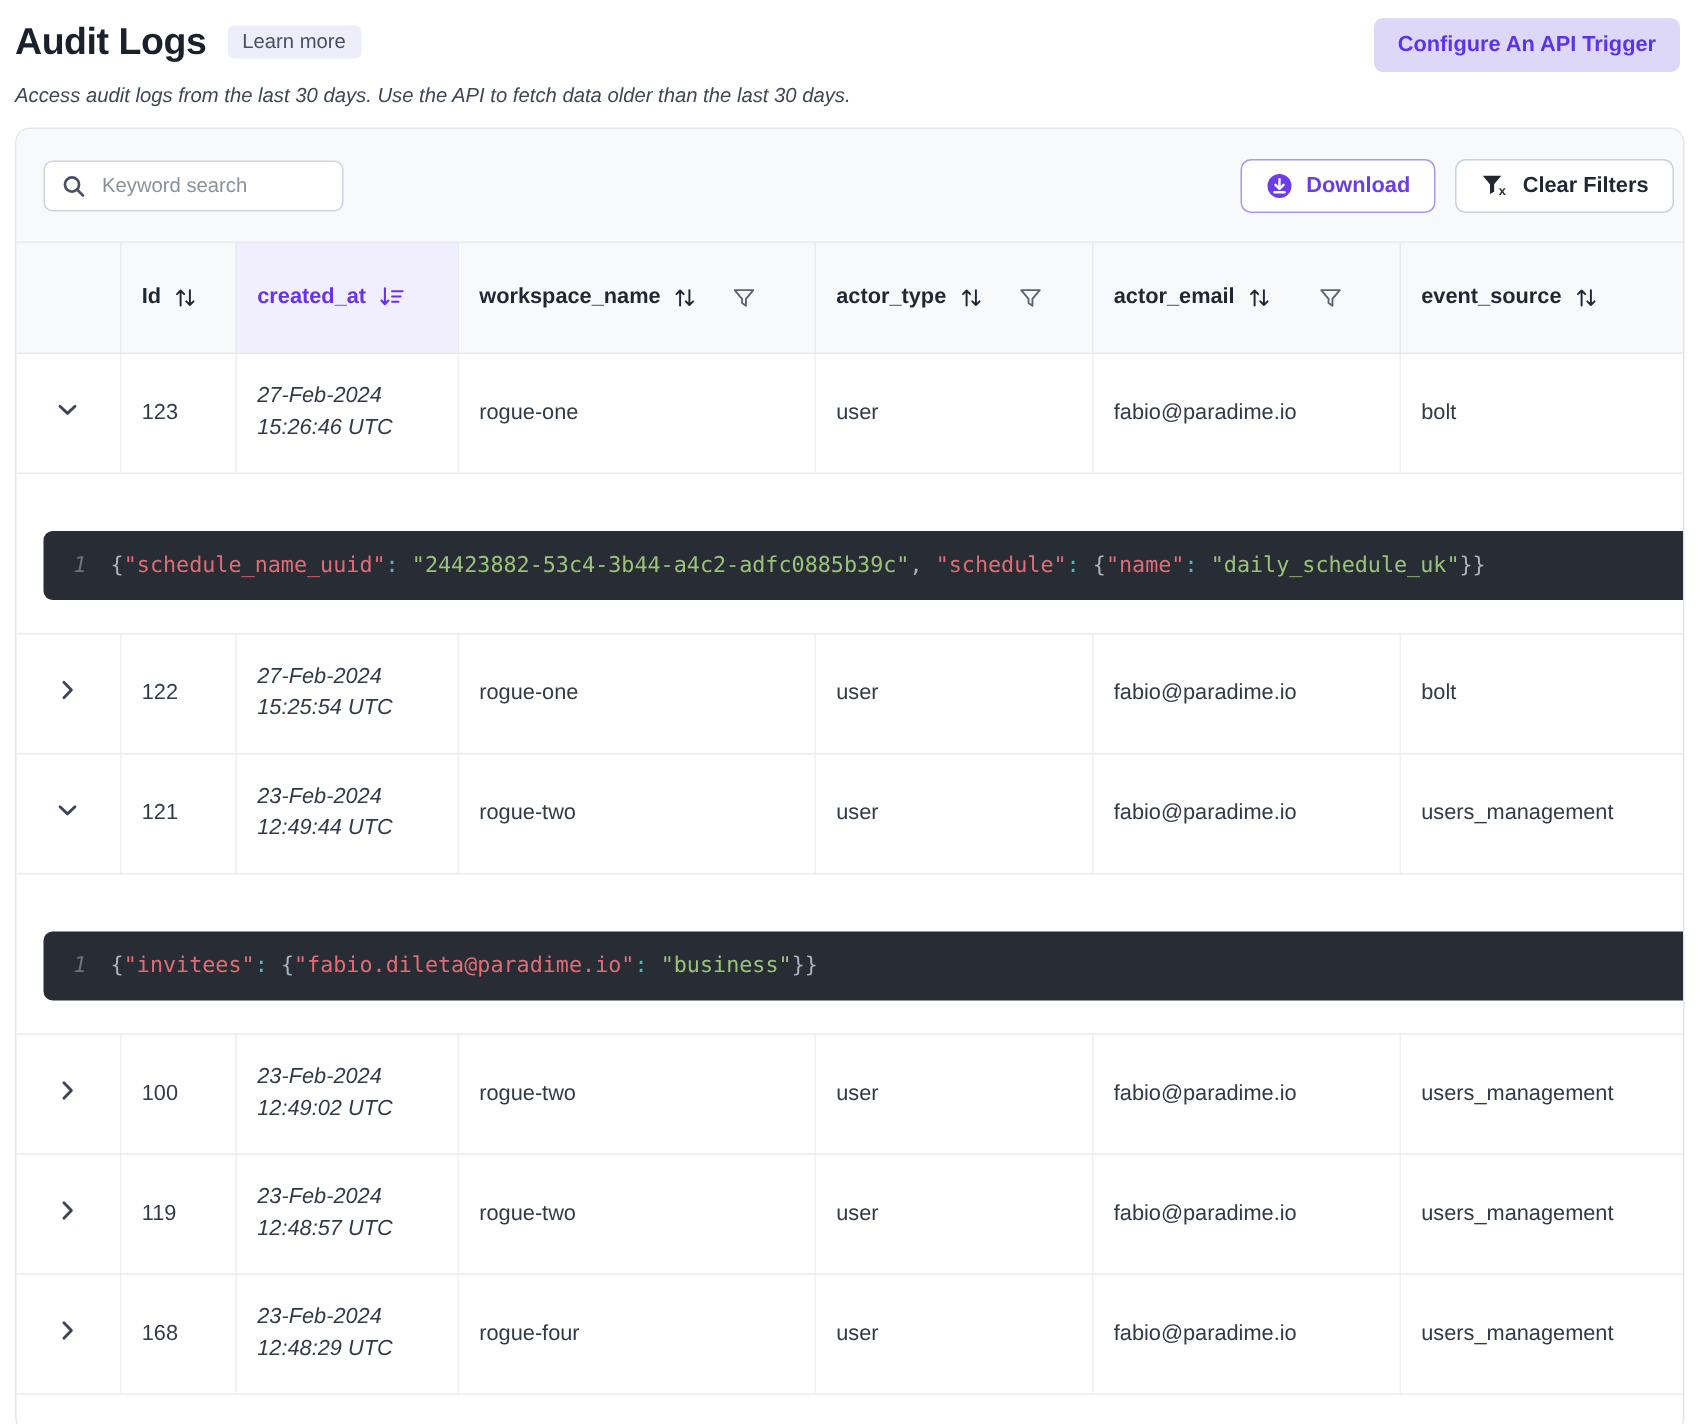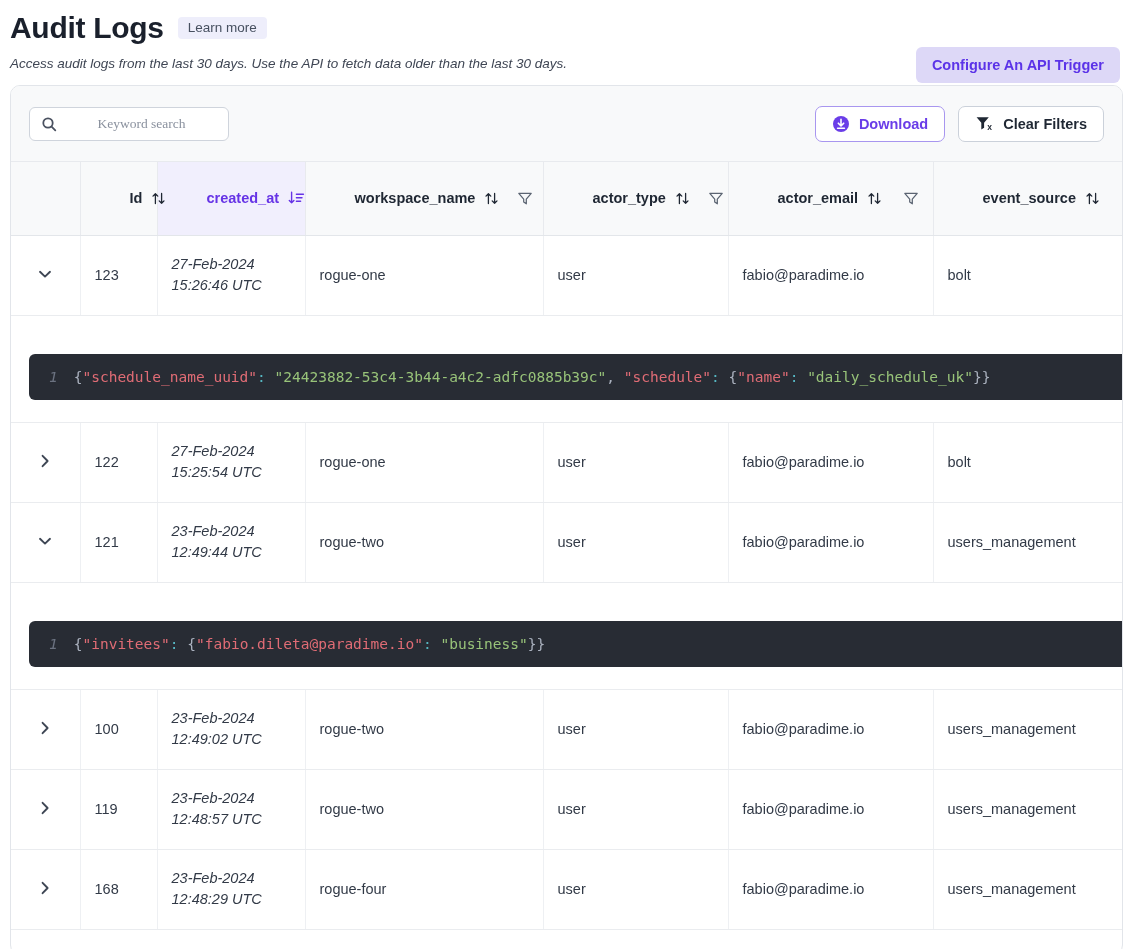--- a/index.html
+++ b/index.html
@@ -17,21 +17,21 @@
     position: relative;
     padding: 10px 12px 0 10px;
   }
   .title-row {
     display: flex;
     align-items: center;
     gap: 14px;
     height: 36px;
   }
   .page-title {
-    font-size: 30px;
+    font-size: 25px;
     font-weight: bold;
     letter-spacing: -0.3px;
     color: #1a202c;
     margin: 0;
   }
   .learn-more {
     background: #eeeefb;
     color: #475060;
     font-size: 13.5px;
     padding: 4px 10px 5px;
@@ -53,21 +53,20 @@
     background: #ddd8f7;
     color: #5b33e8;
     border: none;
     border-radius: 6px;
     font-family: "Liberation Sans", sans-serif;
     font-size: 14.5px;
     font-weight: bold;
     padding: 10px 16px;
     cursor: pointer;
     white-space: nowrap;
-    margin-top: 35px;
   }
 
   
   .card {
     position: absolute;
     left: 10px;
     top: 85px;
     width: 1113px;
     height: 870px;
     border: 1px solid #e2e5ea;
@@ -92,31 +91,30 @@
     height: 34px;
     background: #ffffff;
     border: 1px solid #cfd4dc;
     border-radius: 6px;
     padding: 0 11px;
   }
   .search-box input {
     border: none;
     outline: none;
     background: transparent;
-    font-family: Liberation Serif, serif;
+    font-family: Liberation Sans, sans-serif;
     font-size: 13.5px;
     color: #2d3748;
     width: 100%;
-    text-align: center;
   }
   .search-box input::placeholder { color: #8a919e; }
 
   .toolbar-right {
     position: absolute;
-    right: 18px;
+    right: 6px;
     display: flex;
     align-items: center;
     gap: 13px;
   }
   .btn {
     display: flex;
     align-items: center;
     gap: 9px;
     height: 36px;
     padding: 0 16px;
@@ -156,21 +154,21 @@
     color: #1f2733;
     text-align: left;
     padding: 0 14px;
     vertical-align: middle;
     white-space: nowrap;
   }
   thead th.sorted {
     background: #f1effd;
     color: #6633e6;
   }
-  .th-inner { display: flex; align-items: center; gap: 9px; margin-left: 35px; }
+  .th-inner { display: flex; align-items: center; gap: 9px; }
   .th-gap { width: 6px; display: inline-block; }
 
   tbody td {
     border-bottom: 1px solid #eaecef;
     border-right: 1px solid #eef0f3;
     font-size: 14.5px;
     color: #323a47;
     padding: 0 14px;
     height: 80px;
     vertical-align: middle;

